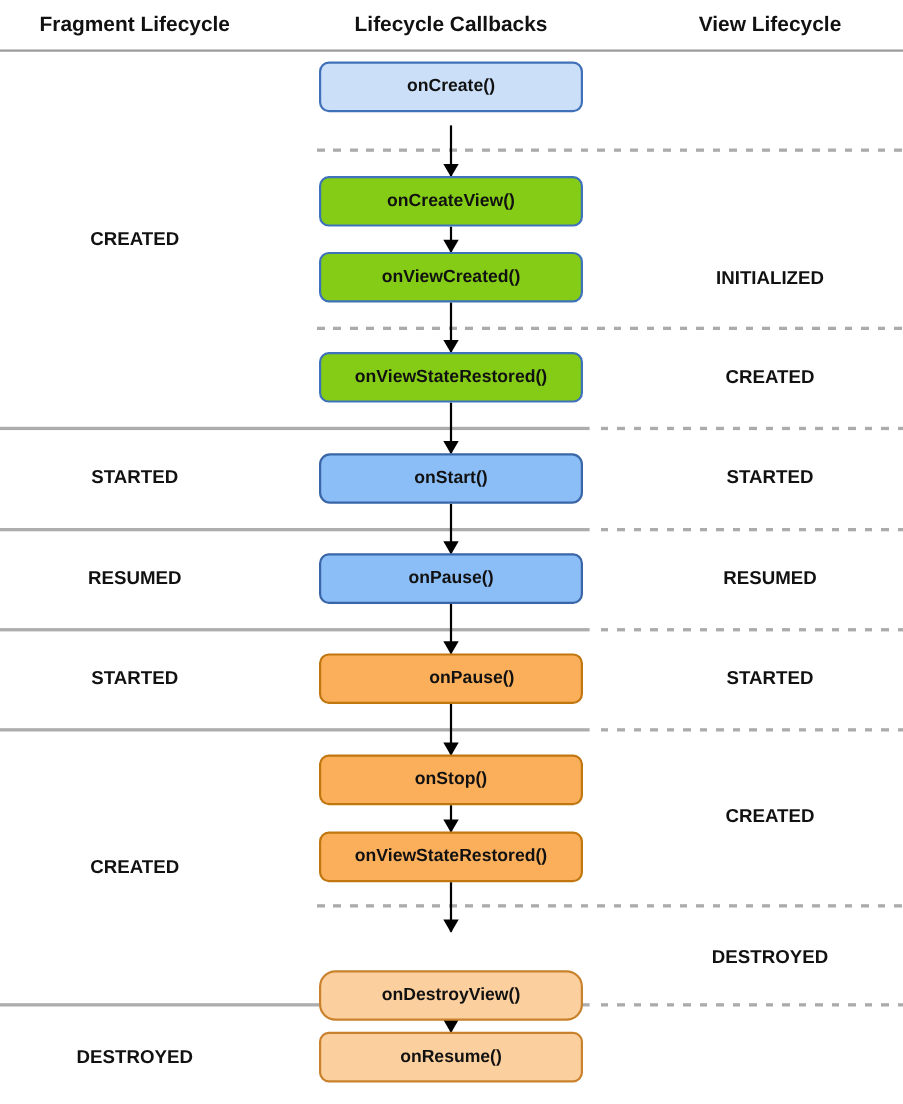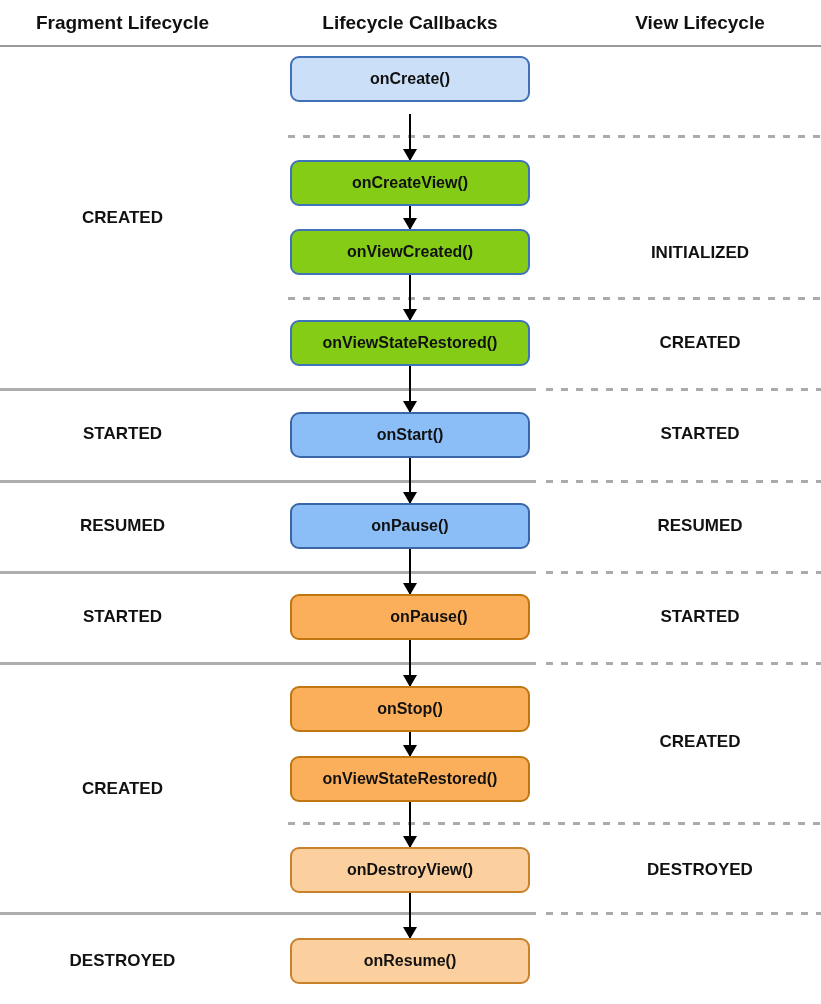--- a/index.html
+++ b/index.html
@@ -105,21 +105,21 @@
 
   <div class="cb-box tone-blue-light" style="top:56px;">onCreate()</div>
   <div class="cb-box tone-blue-medium" style="top:160px;">onCreateView()</div>
   <div class="cb-box tone-blue-medium" style="top:320px;">onViewStateRestored()</div>
   <div class="cb-box tone-blue-medium" style="top:229px;">onViewCreated()</div>
   <div class="cb-box tone-blue-strong" style="top:412px;border-radius:10px;">onStart()</div>
   <div class="cb-box tone-blue-strong" style="top:503px;">onPause()</div>
   <div class="cb-box tone-orange-strong" style="top:594px;padding-left:38px;">onPause()</div>
   <div class="cb-box tone-orange-strong" style="top:686px;">onStop()</div>
   <div class="cb-box tone-orange-strong" style="top:756px;">onViewStateRestored()</div>
-  <div class="cb-box tone-orange-light" style="top:847px;">onDestroyView()</div>
+  <div class="cb-box tone-orange-light" style="top:882px;border-radius:15px;">onDestroyView()</div>
   <div class="cb-box tone-orange-light" style="top:938px;">onResume()</div>
 
   <div class="state-label state-left" style="top:207px;">CREATED</div>
   <div class="state-label state-left" style="top:423px;">STARTED</div>
   <div class="state-label state-left" style="top:515px;">RESUMED</div>
   <div class="state-label state-left" style="top:606px;">STARTED</div>
   <div class="state-label state-left" style="top:778px;">CREATED</div>
   <div class="state-label state-left" style="top:950px;">DESTROYED</div>
 
   <div class="state-label state-right" style="top:206px;margin-top:36px;">INITIALIZED</div>

